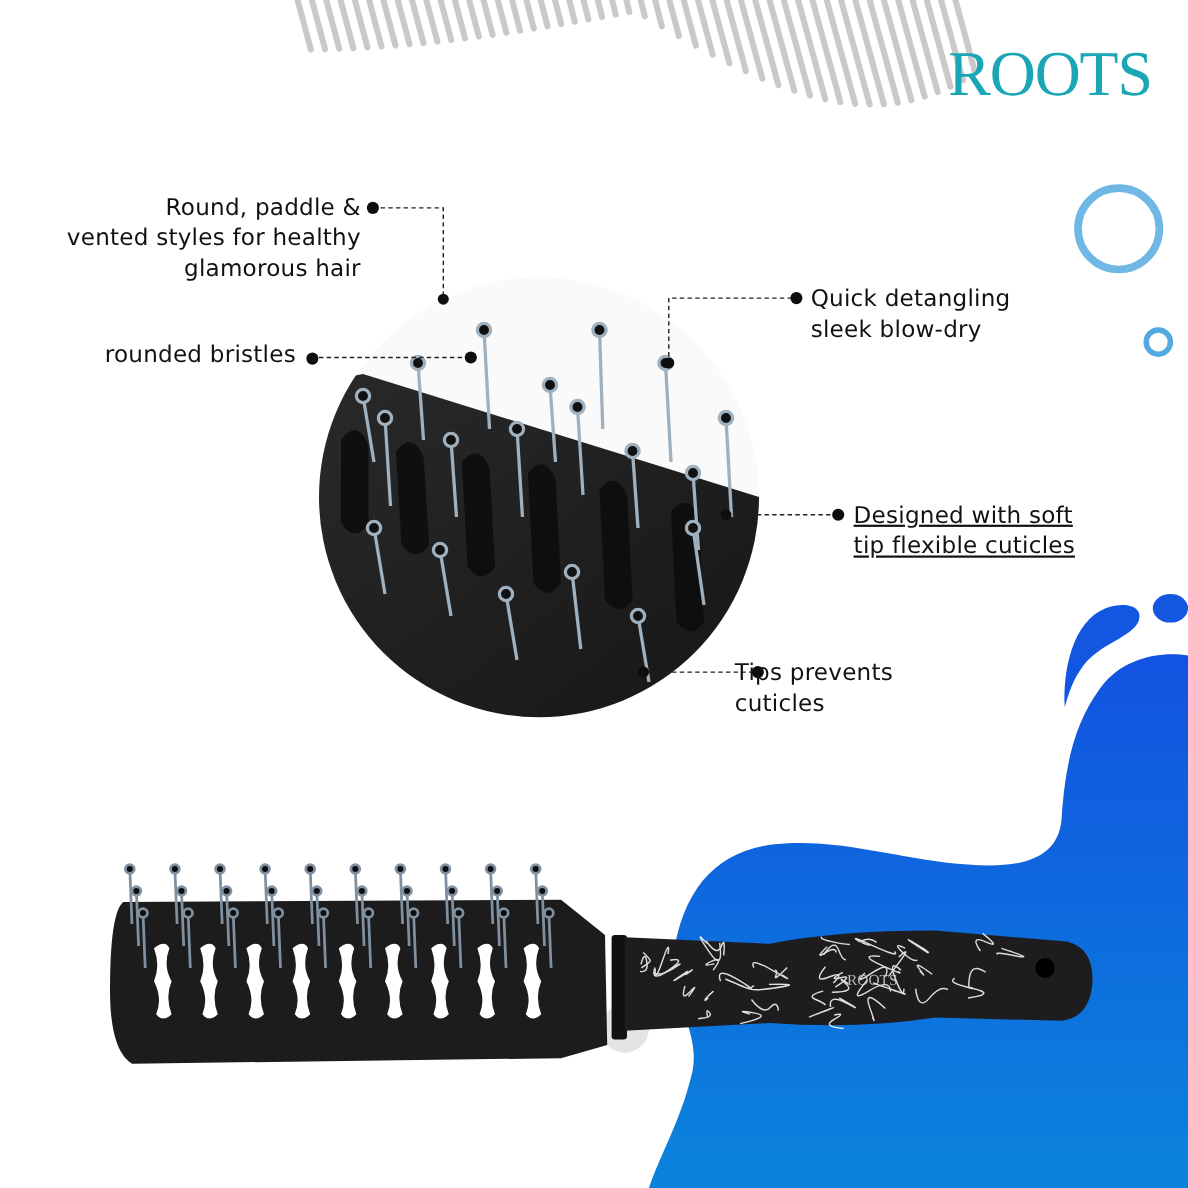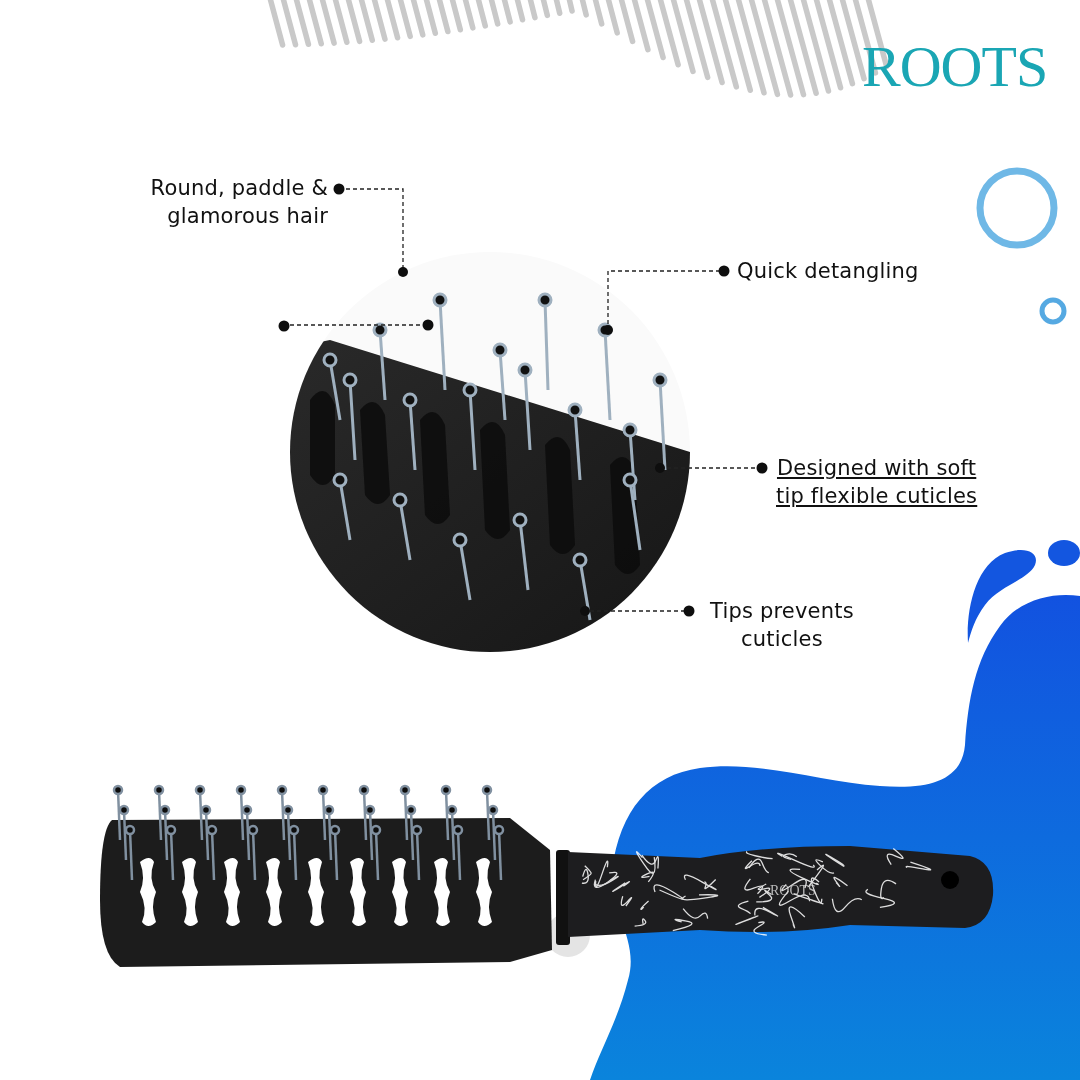--- a/index.html
+++ b/index.html
@@ -1,19 +1,19 @@
 <!DOCTYPE html>
 <html><head>
 <meta charset="utf-8">
 <style>
   html, body { margin: 0; padding: 0; }
   body { width: 1080px; height: 1080px; position: relative; overflow: hidden; background: #ffffff; font-family: "DejaVu Sans", "Liberation Sans", sans-serif; }
   .layer { position: absolute; left: 0; top: 0; width: 1080px; height: 1080px; }
   .brand { position: absolute; left: 862px; top: 38px; font-family: "Liberation Serif", "DejaVu Serif", serif; font-size: 58px; letter-spacing: -1px; color: #1aa6b4; line-height: 1; }
-  .callout { position: absolute; color: #111; font-size: 21px; line-height: 28px; letter-spacing: 0.2px; text-align: center; }
+  .callout { position: absolute; color: #111; font-size: 21px; line-height: 28px; letter-spacing: 0.2px; }
   .callout.right { text-align: right; margin-left: 48px; }
   .callout .line { display: block; white-space: nowrap; }
 </style>
 </head>
 <body>
 
 <svg class="layer" viewBox="0 0 1080 1080">
   <g id="stripes" stroke="#c9c9c9" stroke-width="5.5" stroke-linecap="round">
       <line x1="270" y1="-2" x2="282.6" y2="45"></line>
       <line x1="283" y1="-2" x2="295.5215081195105" y2="44.71967185539469"></line>
@@ -299,27 +299,30 @@
     <circle cx="608" cy="330" r="5"></circle>
     <circle cx="762" cy="468" r="5.5"></circle>
     <circle cx="660" cy="468" r="5"></circle>
     <circle cx="689" cy="611" r="5.5"></circle>
     <circle cx="585" cy="611" r="5"></circle>
   </g>
 </svg>
 
 <div class="callout right" style="right:752px; top:174px;">
   <span class="line">Round, paddle &amp;</span>
+  <span class="line">vented styles for healthy</span>
   <span class="line">glamorous hair</span>
 </div>
 <div class="callout right" style="right:811px; top:308px;">
+  <span class="line">rounded bristles</span>
 </div>
 <div class="callout" style="left:737px; top:257px;">
   <span class="line">Quick detangling</span>
+  <span class="line">sleek blow-dry</span>
 </div>
 <div class="callout" style="left:776px; top:454px;text-decoration:underline;">
   <span class="line">Designed with soft</span>
   <span class="line">tip flexible cuticles</span>
 </div>
-<div class="callout" style="left:710px; top:597px;">
+<div class="callout" style="left:668px; top:597px;">
   <span class="line">Tips prevents</span>
   <span class="line">cuticles</span>
 </div>
 
 </body></html>

